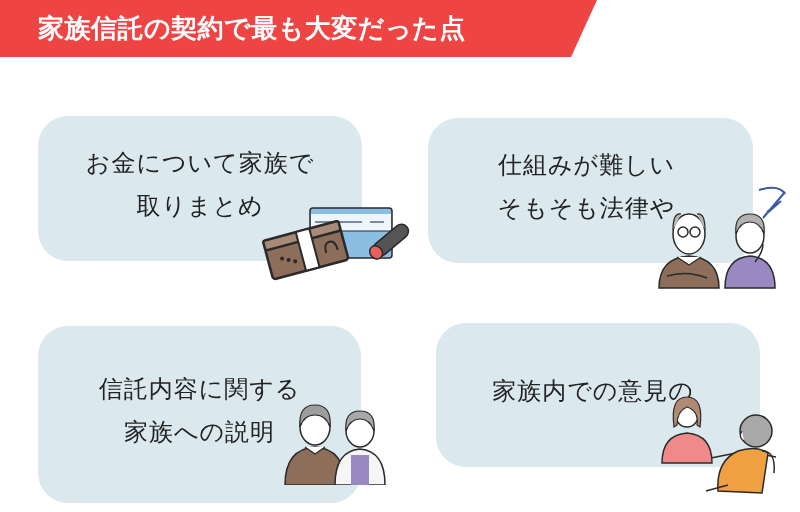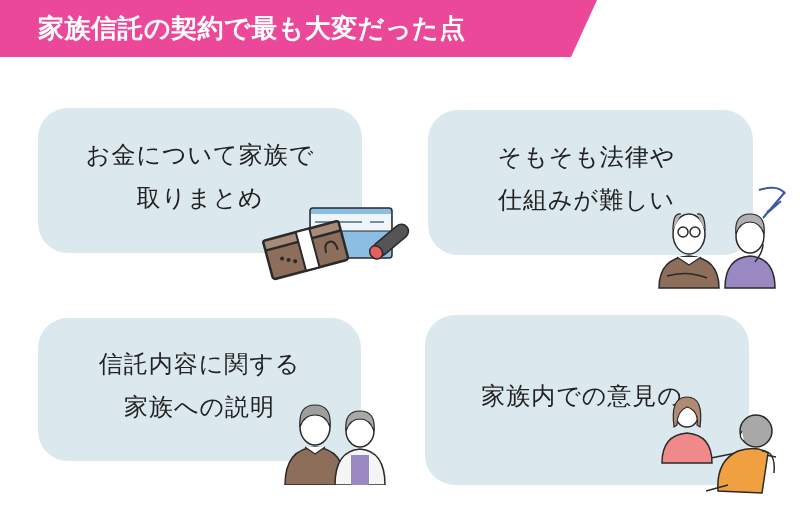--- a/index.html
+++ b/index.html
@@ -1,46 +1,46 @@
 <!DOCTYPE html>
 <html><head>
   <meta charset="utf-8">
   <style>
     * { margin: 0; padding: 0; box-sizing: border-box; }
     html, body { width: 800px; height: 512px; background: #ffffff; overflow: hidden; }
     body { position: relative; font-family: "DejaVu Sans", "Liberation Sans", sans-serif; color: #1e1e1e; }
 
     .header {
       position: absolute; left: 0; top: 0; width: 597px; height: 57px;
-      background: #ec4899;
+      background: #ef4444;
       clip-path: polygon(0 0, 597px 0, 571px 57px, 0 57px);
     }
     .header-title {
       position: absolute; left: 38px; top: 10px;
       color: #ffffff; font-size: 26px; font-weight: bold; letter-spacing: 0.5px;
       line-height: 36px; white-space: nowrap;
     }
 
     .card {
       position: absolute; background: #dbe9ef; border-radius: 30px;
-      display: flex; align-items: center; justify-content: center;
+      display: flex; align-items: center; justify-content: center; margin-top: 8px;
     }
     .card-text {
       text-align: center; font-size: 24px; line-height: 43px; color: #222222;
       letter-spacing: 1px; position: relative; z-index: 1;
     }
     .card-text span { display: block; white-space: nowrap; }
 
     #card1 { left: 38px; top: 108px; width: 324px; height: 145px; }
     #card1 .card-text { margin-top: -8px; }
     #card2 { left: 428px; top: 110px; width: 325px; height: 145px; }
     #card2 .card-text { margin-top: -8px; margin-left: -8px; }
-    #card3 { left: 38px; top: 318px; width: 323px; height: 143px; }
+    #card3 { left: 38px; top: 318px; width: 323px; height: 177px; }
     #card3 .card-text { margin-top: -8px; }
-    #card4 { left: 425px; top: 315px; width: 324px; height: 170px; }
+    #card4 { left: 436px; top: 315px; width: 324px; height: 144px; }
     #card4 .card-text { margin-top: -8px; margin-left: -10px; }
 
     .illus { position: absolute; z-index: 2; }
   </style>
 </head>
 <body>
 
 <div class="header">
   <div class="header-title">家族信託の契約で最も大変だった点</div>
 </div>
@@ -73,22 +73,22 @@
     <rect x="40" y="30" width="14" height="40" fill="#ffffff" stroke="#2a2a2a" stroke-width="2"></rect>
     <circle cx="20" cy="52" r="2" fill="#2a2a2a"></circle>
       <circle cx="26" cy="55" r="2" fill="#2a2a2a"></circle>
       <circle cx="32" cy="58" r="2" fill="#2a2a2a"></circle>
     <path d="M64 58 q0 -10 6 -10 q6 0 6 10" fill="none" stroke="#2a2a2a" stroke-width="2"></path>
   </g>
 </svg>
 
 <div class="card" id="card2">
   <div class="card-text">
+    <span>仕組みが難しい</span>
     <span>そもそも法律や</span>
-    <span>仕組みが難しい</span>
   </div>
 </div>
 <svg class="illus" style="left:655px; top:180px;" width="140" height="115" viewBox="0 0 140 115">
 
   <path d="M108 38 l22 -26 M110 35 l16 -14 M112 32 l10 -8" stroke="#3a5aa8" stroke-width="2" fill="none"></path>
   <path d="M104 10 q20 -6 26 4" stroke="#3a5aa8" stroke-width="2" fill="none"></path>
 
   <path d="M4 108 q0 -30 30 -32 q30 2 30 32 z" fill="#8d6e5b" stroke="#2a2a2a" stroke-width="1.5"></path>
   <path d="M22 77 l12 8 l12 -8" fill="#ffffff" stroke="#2a2a2a" stroke-width="1.2"></path>
   <ellipse cx="34" cy="54" rx="16" ry="20" fill="#ffffff" stroke="#2a2a2a" stroke-width="1.5"></ellipse>

